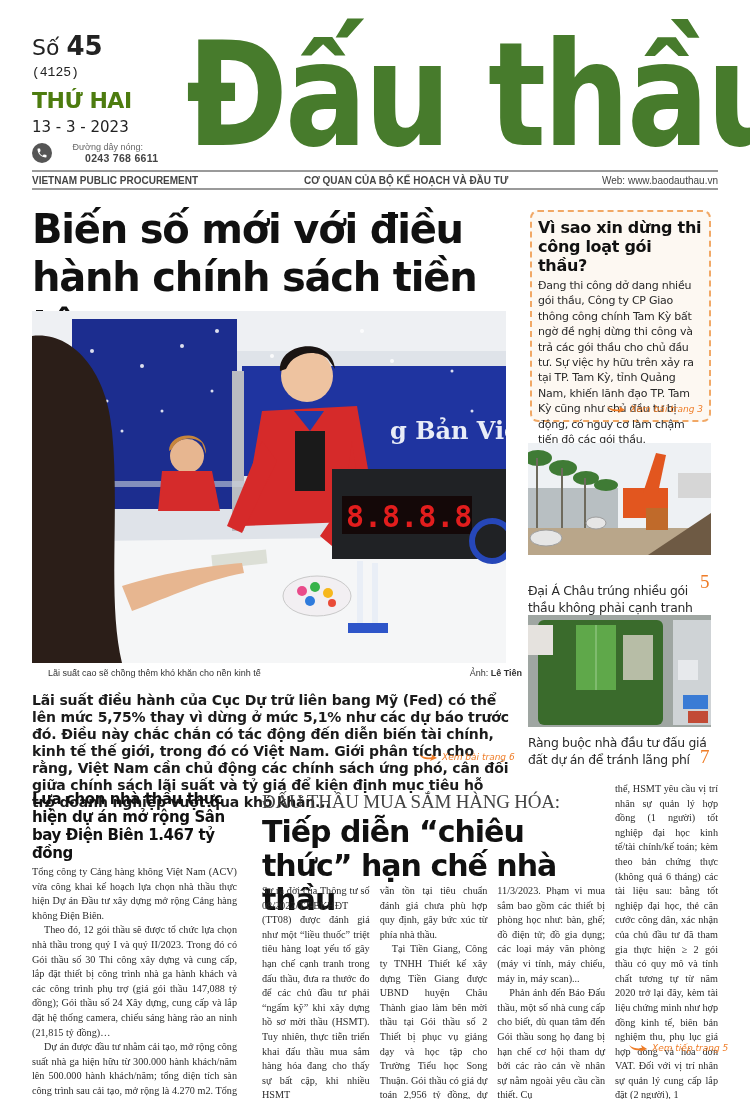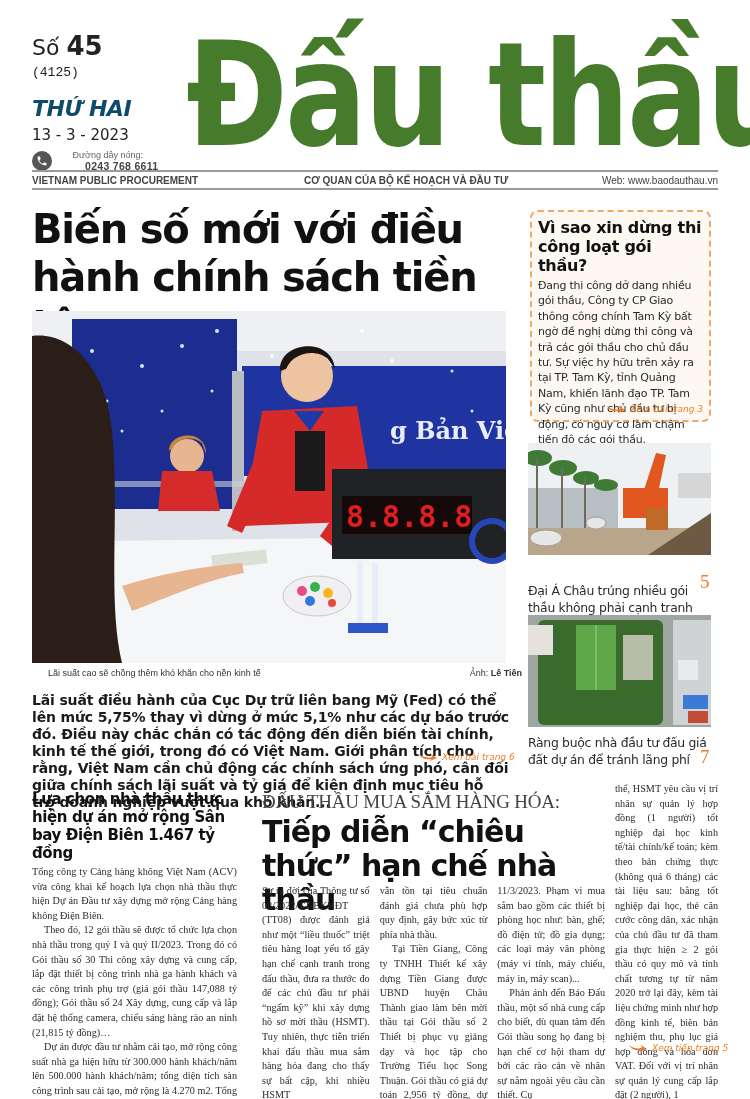--- a/index.html
+++ b/index.html
@@ -4,21 +4,21 @@
 <style>
   * { box-sizing: border-box; margin: 0; padding: 0; }
   html, body { width: 750px; height: 1099px; background: #ffffff; overflow: hidden; }
   body { position: relative; font-family: "Liberation Sans", sans-serif; color: #1a1a1a; }
 
   
   .masthead-meta { position: absolute; left: 32px; top: 33px; width: 150px; }
   .issue { font-size: 22px; line-height: 26px; color: #222; font-family: "DejaVu Sans", sans-serif; }
   .issue b { font-weight: 900; font-size: 26px; }
   .issue-sub { font-size: 13px; line-height: 20px; color: #222; font-family: Liberation Mono, monospace; margin-top: 2px; }
-  .weekday { font-size: 22px; line-height: 28px; font-weight: 900; color: #0c4a6e; font-family: "DejaVu Sans", sans-serif; margin-top: 12px; letter-spacing: -0.5px; font-style: italic; }
+  .weekday { font-size: 22px; line-height: 28px; font-weight: 900; color: #4d7c0f; font-family: "DejaVu Sans", sans-serif; margin-top: 4px; letter-spacing: -0.5px; }
   .date { font-size: 15px; line-height: 20px; color: #222; font-family: "DejaVu Sans", sans-serif; margin-top: 2px; }
   .hotline { display: flex; align-items: center; margin-top: 5px; text-align: center; }
   .hotline-icon { width: 20px; height: 20px; border-radius: 50%; background: #555; color: #fff; display: flex; align-items: center; justify-content: center; font-size: 12px; margin-right: 5px; }
   .hotline-text { line-height: 11px; }
   .hotline-label { font-size: 9px; color: #666; }
   .hotline-number { font-size: 10.5px; font-weight: 700; color: #444; letter-spacing: 0.3px; padding-left: 28px; }
 
   .logo { position: absolute; left: 186px; top: 22px; height: 140px; width: 560px; }
   .logo-text { font-family: "DejaVu Sans", sans-serif; font-weight: 900; font-size: 138px; line-height: 140px; color: #477b2c; letter-spacing: -3px; transform: scaleX(0.88) scaleY(1.05); transform-origin: left top; white-space: nowrap; }
 

